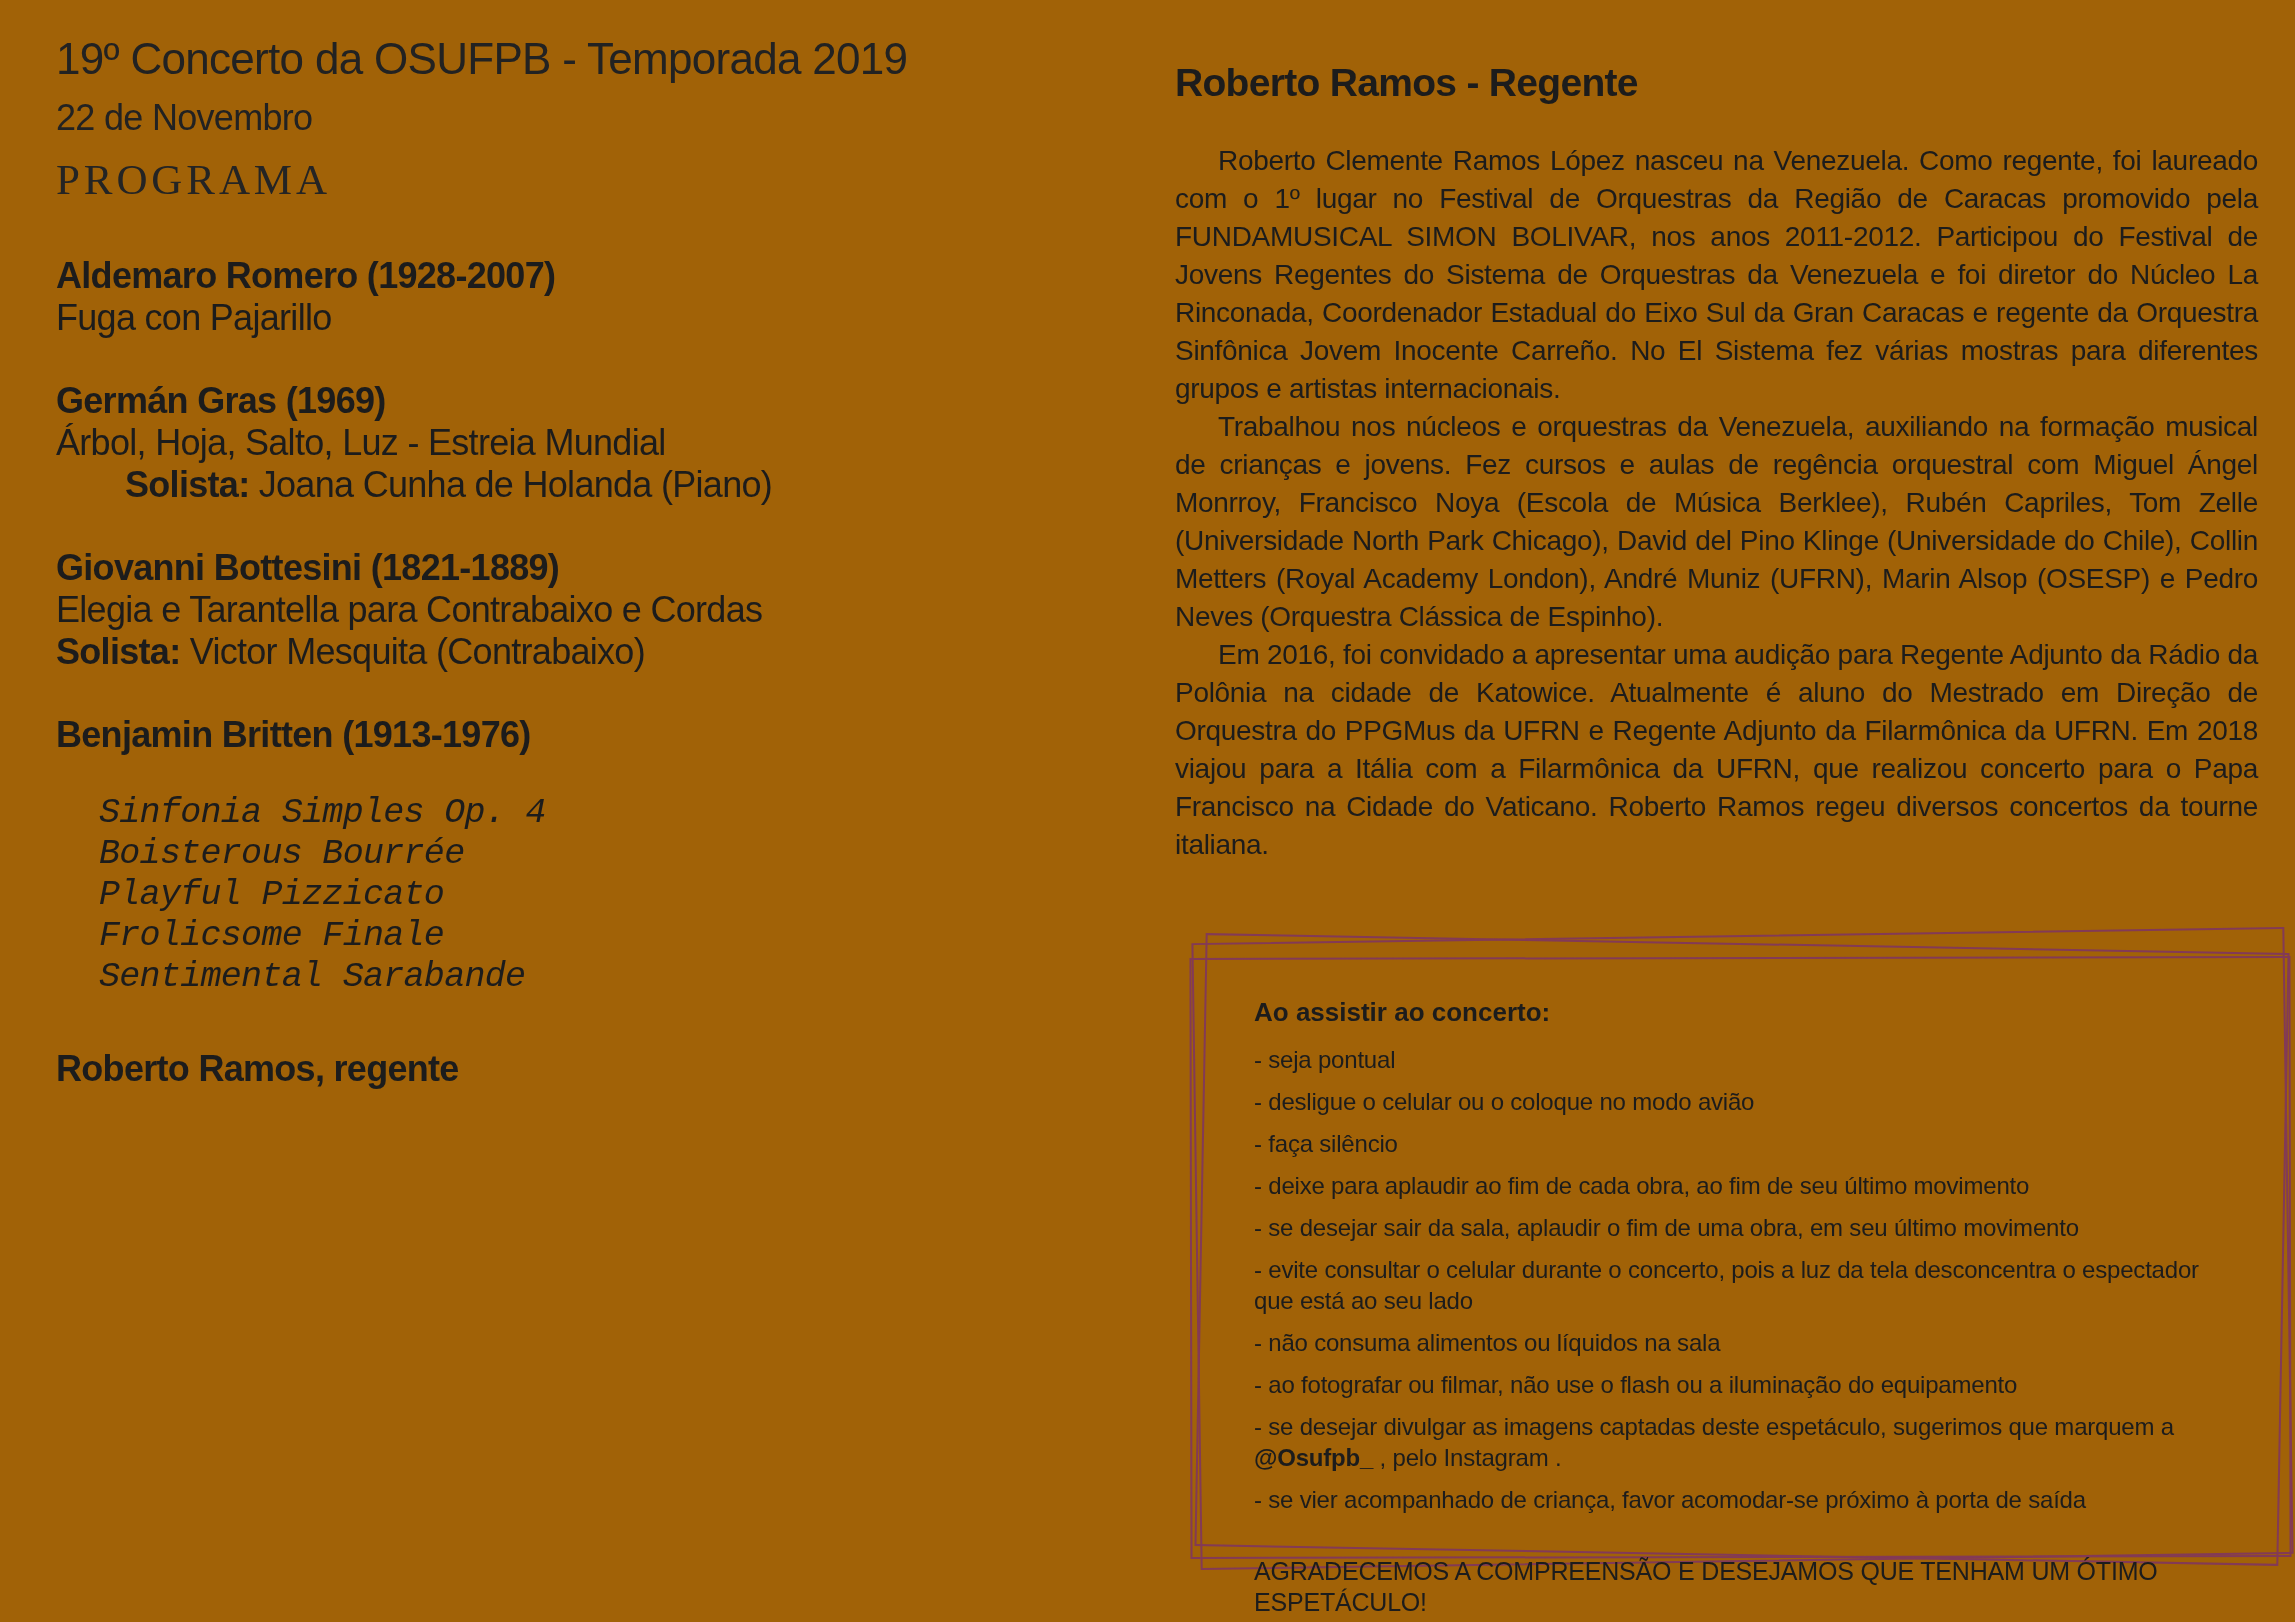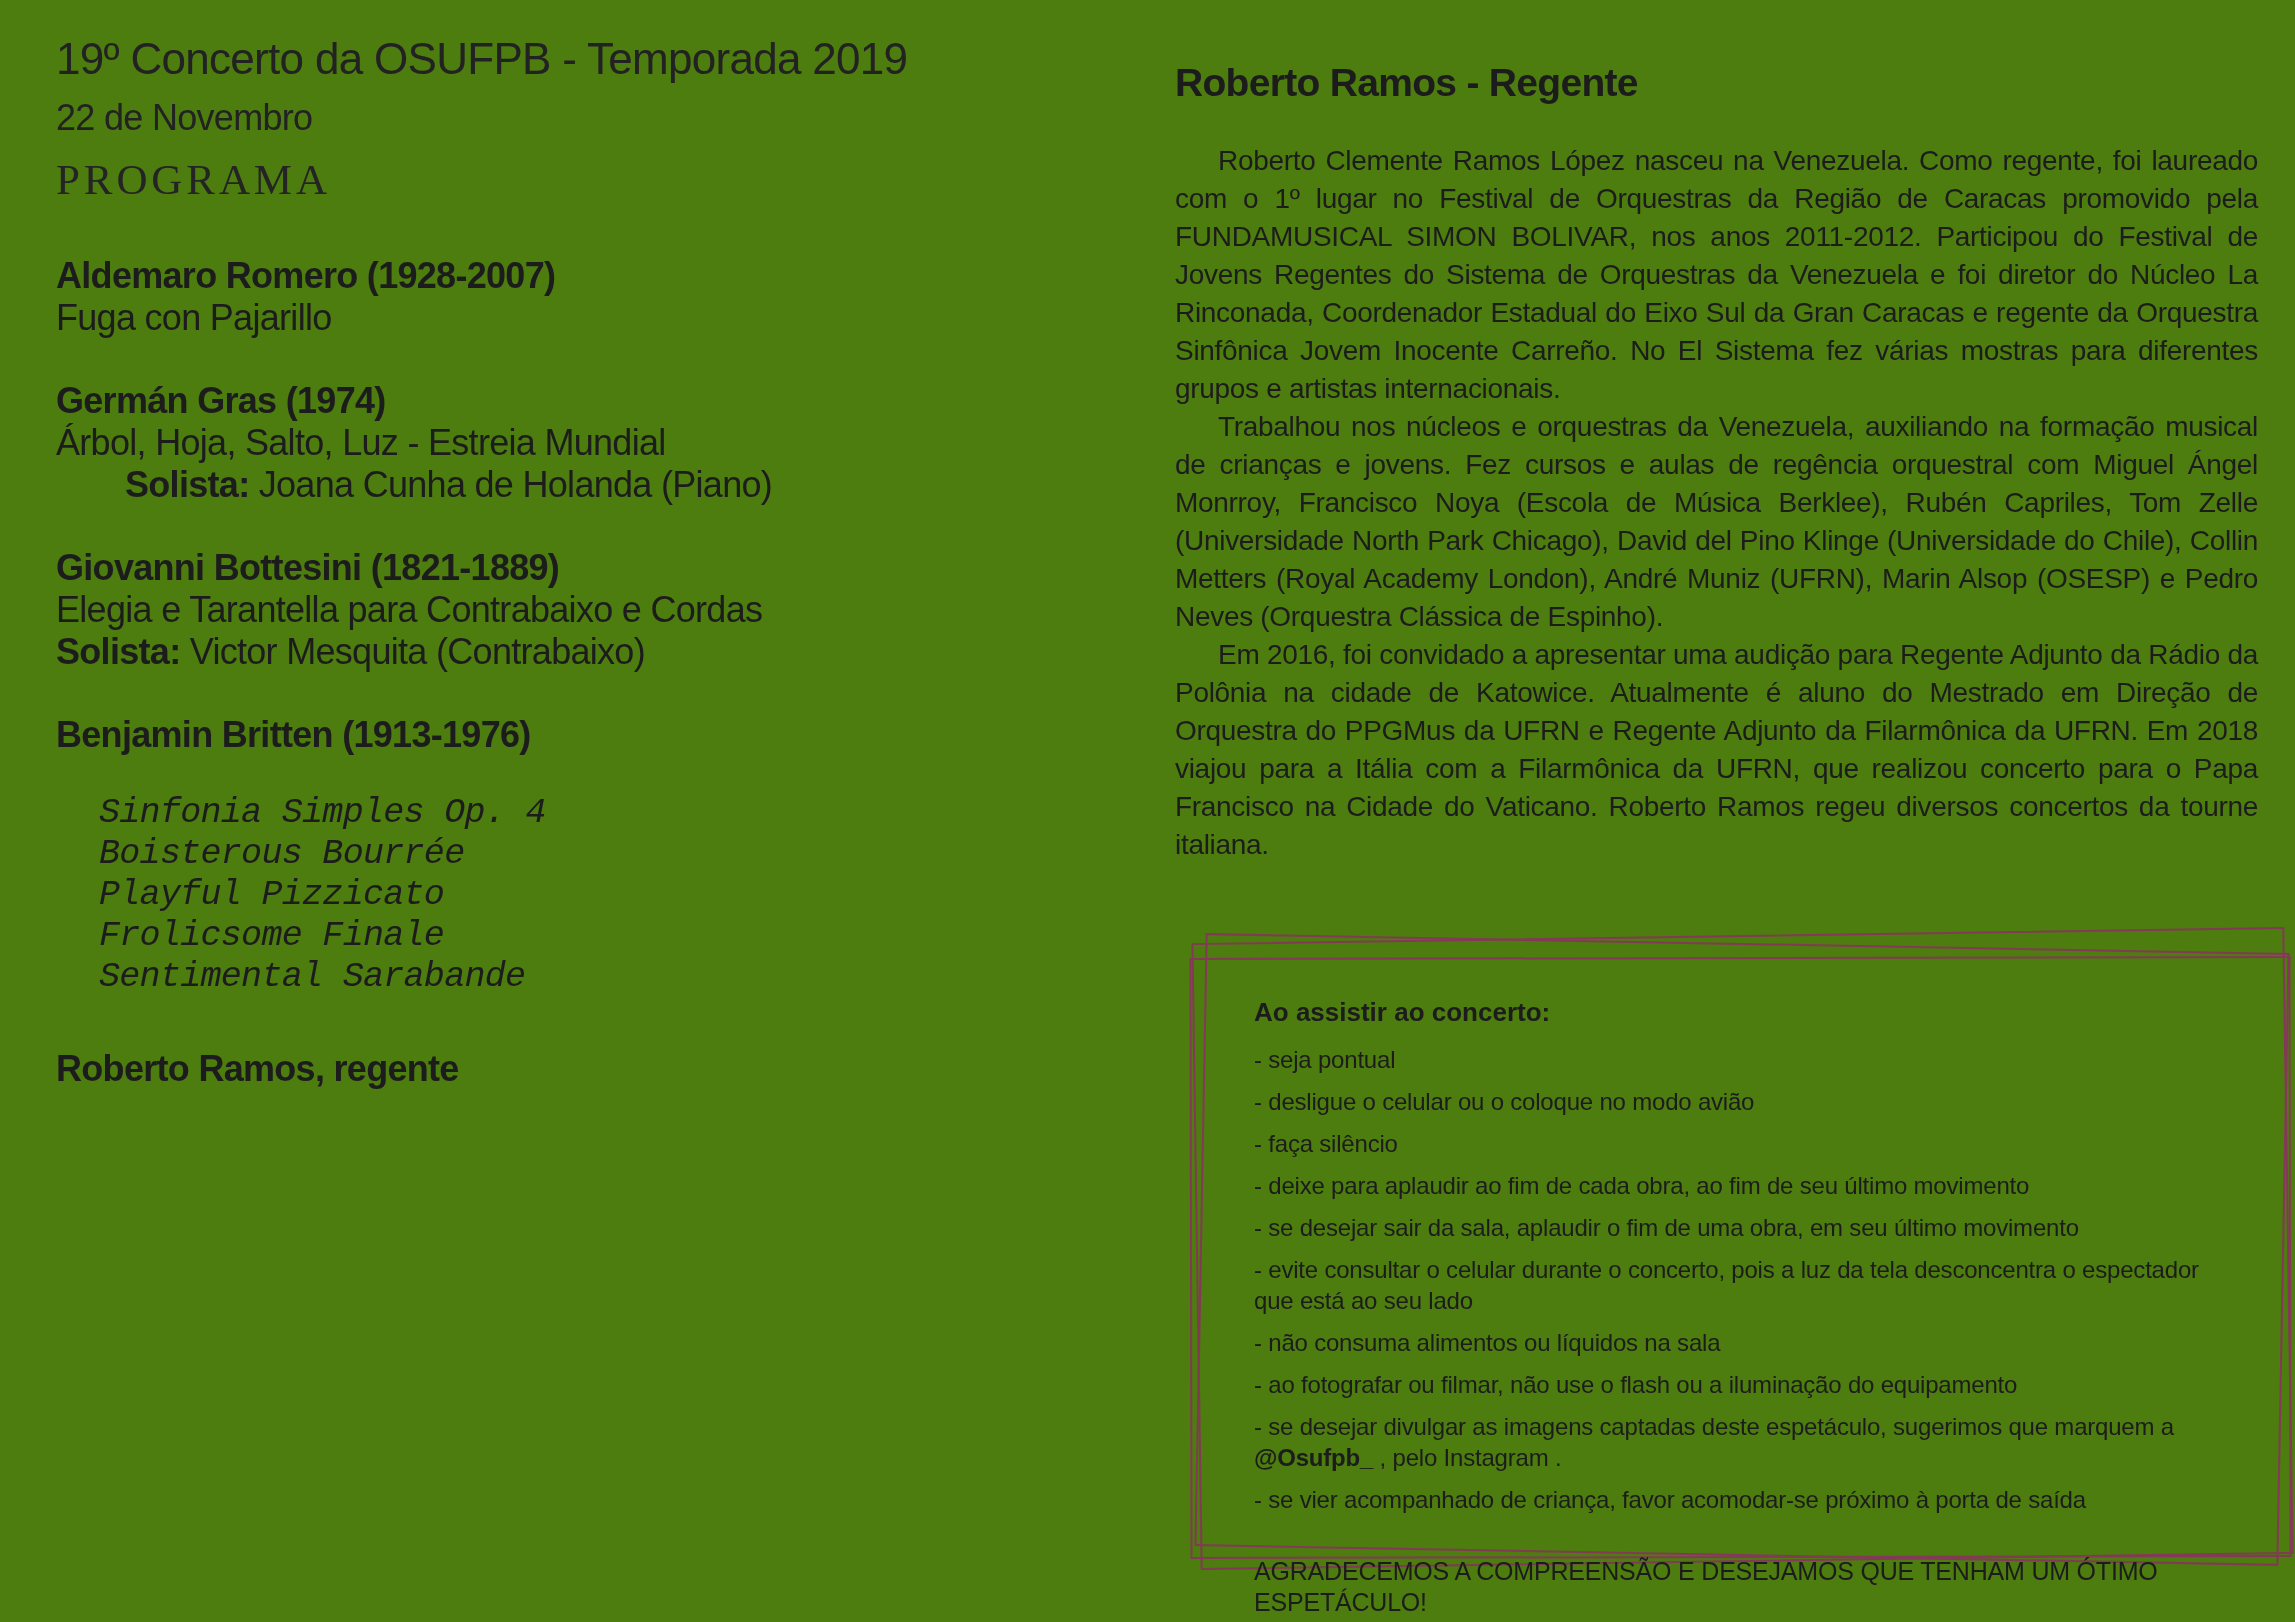--- a/index.html
+++ b/index.html
@@ -4,21 +4,21 @@
 <style>
   html,body{margin:0;padding:0;}
   body{
     width:2295px;height:1623px;
     background:#ffffff;
     font-family:"Liberation Sans","DejaVu Sans",sans-serif;
     color:#1c1c1c;
     position:relative;
     overflow:hidden;
   }
-  .page{position:absolute;inset:0;background:#4d7c0f;}
+  .page{position:absolute;inset:0;background:#a16207;}
 
   
   .left-col{
     position:absolute;left:56px;top:34px;width:1034px;
     letter-spacing:-0.7px;
   }
   .doc-title{
     font-size:44px;line-height:1.12;font-weight:400;color:#222222;
   }
   .doc-date{
@@ -77,21 +77,21 @@
   <div class="left-col">
     <div class="doc-title">19º Concerto da OSUFPB - Temporada 2019</div>
     <div class="doc-date">22 de Novembro</div>
     <div class="doc-section">PROGRAMA</div>
     <div class="program" id="program-list">
         <div class="entry">
           <div class="composer">Aldemaro Romero (1928-2007)</div>
           <div class="piece-line"><span>Fuga con Pajarillo</span></div>
         </div>
         <div class="entry">
-          <div class="composer">Germán Gras (1974)</div>
+          <div class="composer">Germán Gras (1969)</div>
           <div class="piece-line"><span>Árbol, Hoja, Salto, Luz - Estreia Mundial</span></div>
           <div class="piece-line indent"><span class="seg-bold">Solista:</span><span> Joana Cunha de Holanda (Piano)</span></div>
         </div>
         <div class="entry">
           <div class="composer">Giovanni Bottesini (1821-1889)</div>
           <div class="piece-line"><span>Elegia e Tarantella para Contrabaixo e Cordas</span></div>
           <div class="piece-line"><span class="seg-bold">Solista:</span><span> Victor Mesquita (Contrabaixo)</span></div>
         </div>
         <div class="entry">
           <div class="composer">Benjamin Britten (1913-1976)</div>

